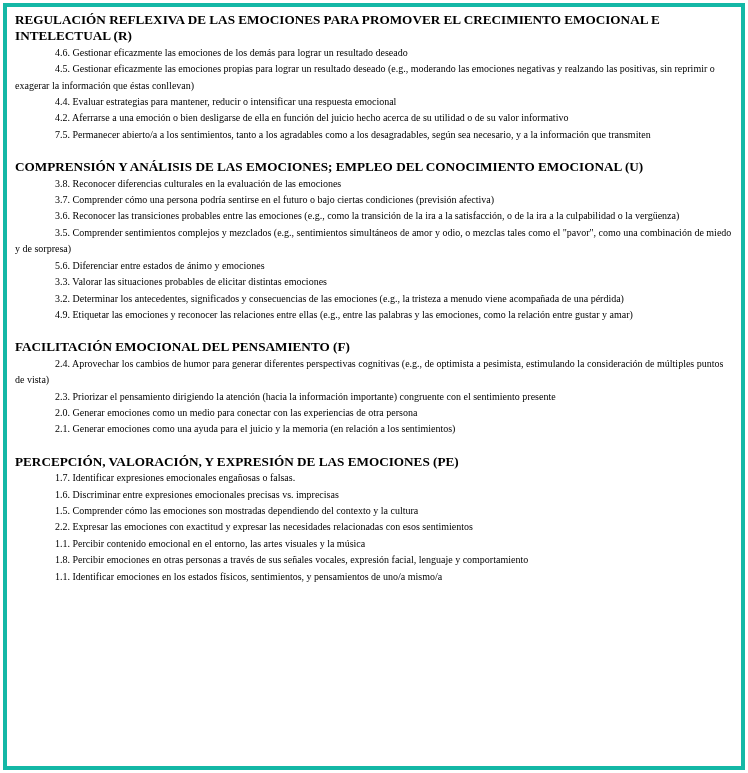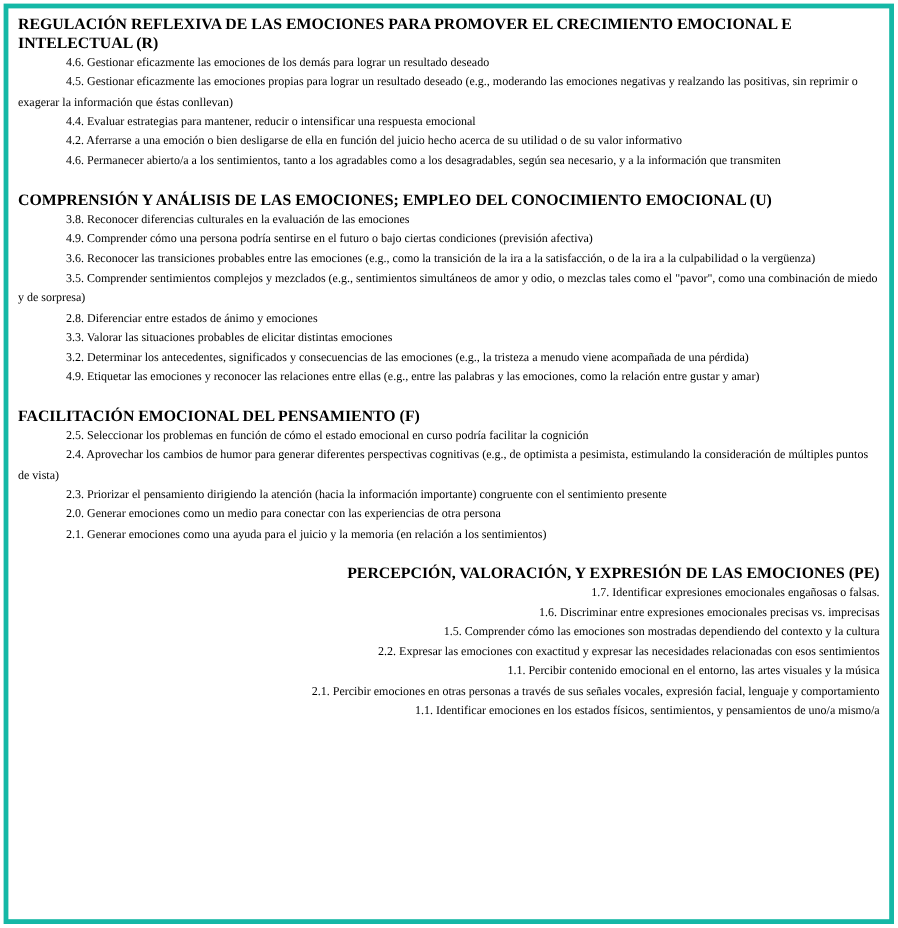--- a/index.html
+++ b/index.html
@@ -21,21 +21,20 @@
     border: 4px solid #14b8a6;
     background: #ffffff;
     padding: 5px 8px 4px 8px;
     overflow: hidden;
   }
   .section {
     margin: 0 0 16px 0;
   }
   .section:last-child {
     margin-bottom: 0;
-    text-align: right;
   }
   .heading {
     margin: 0;
     font-weight: bold;
     font-size: 13.2px;
     line-height: 16.4px;
   }
   .item {
     margin: 0;
     font-size: 10px;
@@ -46,44 +45,43 @@
 </head>
 <body>
 
 <div class="page" id="page">
     <div class="section">
       <p class="heading">REGULACIÓN REFLEXIVA DE LAS EMOCIONES PARA PROMOVER EL CRECIMIENTO EMOCIONAL E INTELECTUAL (R)</p>
       <p class="item">4.6. Gestionar eficazmente las emociones de los demás para lograr un resultado deseado</p>
       <p class="item">4.5. Gestionar eficazmente las emociones propias para lograr un resultado deseado (e.g., moderando las emociones negativas y realzando las positivas, sin reprimir o exagerar la información que éstas conllevan)</p>
       <p class="item">4.4. Evaluar estrategias para mantener, reducir o intensificar una respuesta emocional</p>
       <p class="item">4.2. Aferrarse a una emoción o bien desligarse de ella en función del juicio hecho acerca de su utilidad o de su valor informativo</p>
-      <p class="item">4.6. Permanecer abierto/a a los sentimientos, tanto a los agradables como a los desagradables, según sea necesario, y a la información que transmiten</p>
+      <p class="item">7.5. Permanecer abierto/a a los sentimientos, tanto a los agradables como a los desagradables, según sea necesario, y a la información que transmiten</p>
     </div>
     <div class="section">
       <p class="heading">COMPRENSIÓN Y ANÁLISIS DE LAS EMOCIONES; EMPLEO DEL CONOCIMIENTO EMOCIONAL (U)</p>
       <p class="item">3.8. Reconocer diferencias culturales en la evaluación de las emociones</p>
-      <p class="item">4.9. Comprender cómo una persona podría sentirse en el futuro o bajo ciertas condiciones (previsión afectiva)</p>
+      <p class="item">3.7. Comprender cómo una persona podría sentirse en el futuro o bajo ciertas condiciones (previsión afectiva)</p>
       <p class="item">3.6. Reconocer las transiciones probables entre las emociones (e.g., como la transición de la ira a la satisfacción, o de la ira a la culpabilidad o la vergüenza)</p>
       <p class="item">3.5. Comprender sentimientos complejos y mezclados (e.g., sentimientos simultáneos de amor y odio, o mezclas tales como el "pavor", como una combinación de miedo y de sorpresa)</p>
-      <p class="item">2.8. Diferenciar entre estados de ánimo y emociones</p>
+      <p class="item">5.6. Diferenciar entre estados de ánimo y emociones</p>
       <p class="item">3.3. Valorar las situaciones probables de elicitar distintas emociones</p>
       <p class="item">3.2. Determinar los antecedentes, significados y consecuencias de las emociones (e.g., la tristeza a menudo viene acompañada de una pérdida)</p>
       <p class="item">4.9. Etiquetar las emociones y reconocer las relaciones entre ellas (e.g., entre las palabras y las emociones, como la relación entre gustar y amar)</p>
     </div>
     <div class="section">
       <p class="heading">FACILITACIÓN EMOCIONAL DEL PENSAMIENTO (F)</p>
-      <p class="item">2.5. Seleccionar los problemas en función de cómo el estado emocional en curso podría facilitar la cognición</p>
       <p class="item">2.4. Aprovechar los cambios de humor para generar diferentes perspectivas cognitivas (e.g., de optimista a pesimista, estimulando la consideración de múltiples puntos de vista)</p>
       <p class="item">2.3. Priorizar el pensamiento dirigiendo la atención (hacia la información importante) congruente con el sentimiento presente</p>
       <p class="item">2.0. Generar emociones como un medio para conectar con las experiencias de otra persona</p>
       <p class="item">2.1. Generar emociones como una ayuda para el juicio y la memoria (en relación a los sentimientos)</p>
     </div>
     <div class="section">
       <p class="heading">PERCEPCIÓN, VALORACIÓN, Y EXPRESIÓN DE LAS EMOCIONES (PE)</p>
       <p class="item">1.7. Identificar expresiones emocionales engañosas o falsas.</p>
       <p class="item">1.6. Discriminar entre expresiones emocionales precisas vs. imprecisas</p>
       <p class="item">1.5. Comprender cómo las emociones son mostradas dependiendo del contexto y la cultura</p>
       <p class="item">2.2. Expresar las emociones con exactitud y expresar las necesidades relacionadas con esos sentimientos</p>
       <p class="item">1.1. Percibir contenido emocional en el entorno, las artes visuales y la música</p>
-      <p class="item">2.1. Percibir emociones en otras personas a través de sus señales vocales, expresión facial, lenguaje y comportamiento</p>
+      <p class="item">1.8. Percibir emociones en otras personas a través de sus señales vocales, expresión facial, lenguaje y comportamiento</p>
       <p class="item">1.1. Identificar emociones en los estados físicos, sentimientos, y pensamientos de uno/a mismo/a</p>
     </div>
   </div>
 
 </body></html>

